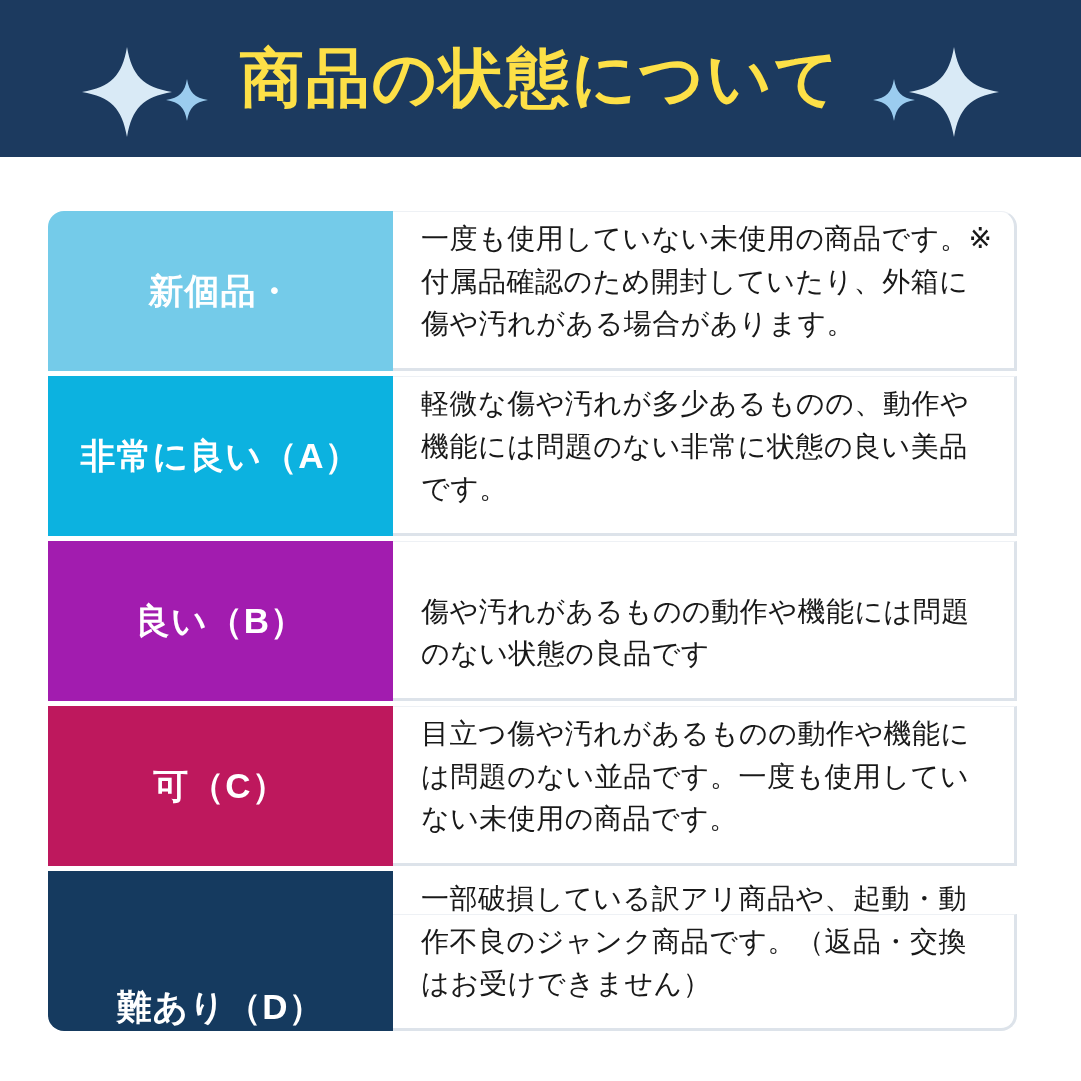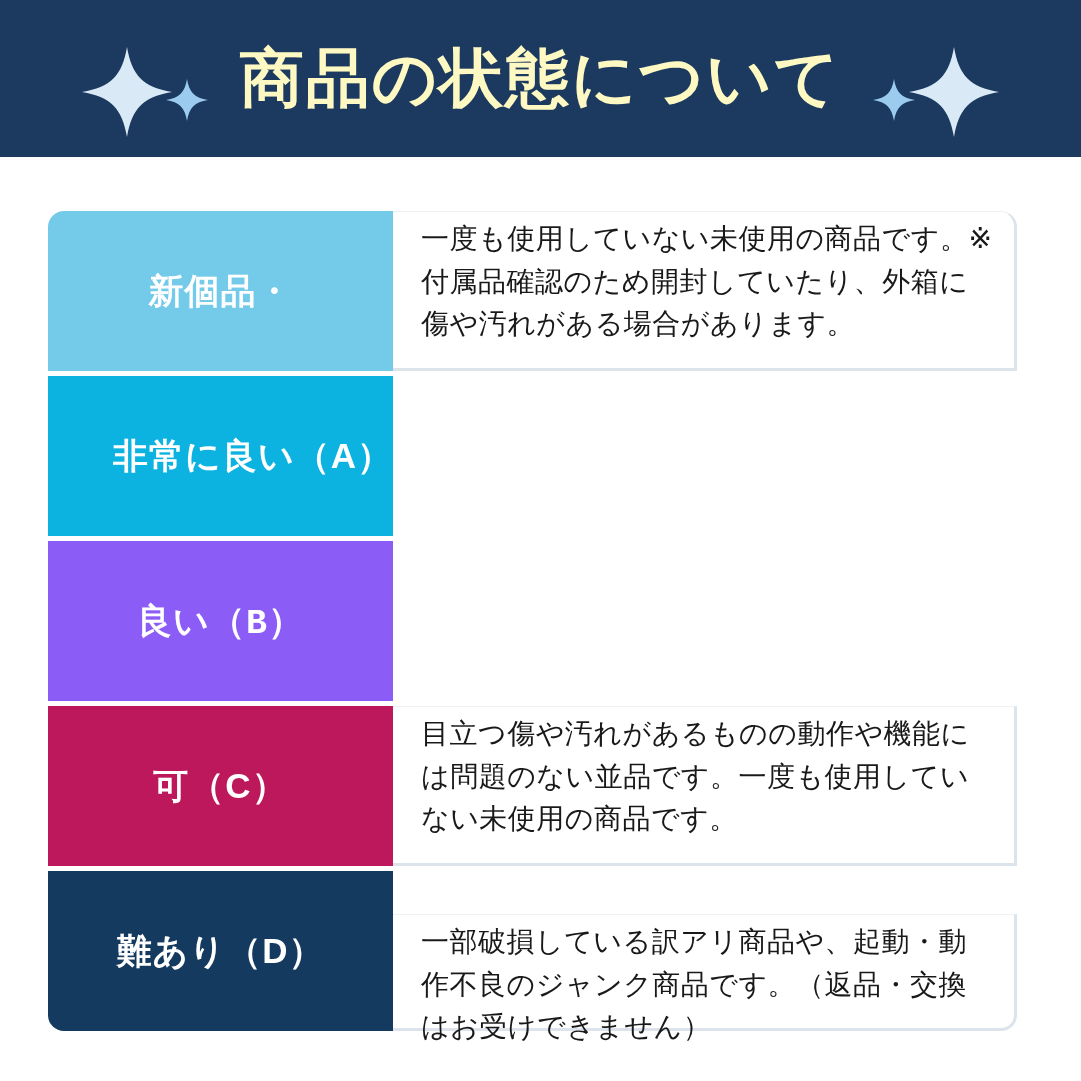--- a/index.html
+++ b/index.html
@@ -17,21 +17,21 @@
     display: flex;
     align-items: center;
     justify-content: center;
     gap: 10px;
   }
   .banner h1 {
     margin: 0 22px;
     font-size: 64px;
     font-weight: 800;
     letter-spacing: 2px;
-    color: #fef9c3;
+    color: #fde047;
     white-space: nowrap;
   }
   .cluster { display: flex; align-items: flex-start; }
   .star { display: block; }
   .star.big   { width: 90px; height: 90px; }
   .star.small { width: 42px; height: 42px; }
   .cluster.left  .star.big   { margin-top: 26px; }
   .cluster.left  .star.small { margin-top: 58px; margin-left: -6px; }
   .cluster.right .star.big   { margin-top: 26px; }
   .cluster.right .star.small { margin-top: 58px; margin-right: -6px; }
@@ -60,34 +60,34 @@
     letter-spacing: 1px;
     text-align: center;
   }
   .desc {
     flex: 1;
     background: #ffffff;
     border-right: 3px solid #dde3ea;
     border-bottom: 3px solid #dde3ea;
     border-top: 1px solid #eef1f5;
     display: flex;
-    align-items: flex-start;
-    padding: 6px 20px 2px 28px;
+    align-items: flex-end;
+    padding: 6px 20px 22px 28px;
     box-sizing: border-box;
   }
   .desc p {
     margin: 0;
     font-size: 28px;
     line-height: 1.52;
     color: #191919;
     letter-spacing: 0.5px;
   }
   .row:first-child .grade { border-top-left-radius: 16px; }
   .row:first-child .desc  { border-top-right-radius: 16px; }
-  .row:last-child  .grade { border-bottom-left-radius: 16px; }
+  .row:last-child  .grade { border-bottom-left-radius: 16px; justify-content: flex-end; }
   .row:last-child  .desc  { border-bottom-right-radius: 16px; margin-top: 43px; }
 </style>
 </head>
 <body>
 
 <div class="page">
 
   <header class="banner" style="background: rgb(28, 58, 95);">
     <span class="cluster left">
       <svg class="star big" viewBox="0 0 100 100" style="color: rgb(217, 234, 246);">
@@ -115,28 +115,34 @@
     <section class="row">
       <div class="grade" style="background: rgb(116, 203, 233);">
         <span>新個品・</span>
       </div>
       <div class="desc">
         <p>一度も使用していない未使用の商品です。※付属品確認のため開封していたり、外箱に傷や汚れがある場合があります。</p>
       </div>
     </section>
 
     <section class="row">
-      <div class="grade" style="background: rgb(12, 178, 224); align-items: flex-end;">
+      <div class="grade" style="background: rgb(12, 178, 224);">
         <span>非常に良い（A）</span>
+      </div>
+      <div class="desc">
+        <p>軽微な傷や汚れが多少あるものの、動作や機能には問題のない非常に状態の良い美品です。</p>
       </div>
     </section>
 
     <section class="row">
-      <div class="grade" style="background: #8b5cf6; font-family: Liberation Mono, monospace;">
+      <div class="grade" style="background: #a21caf;">
         <span>良い（B）</span>
+      </div>
+      <div class="desc">
+        <p>傷や汚れがあるものの動作や機能には問題のない状態の良品です</p>
       </div>
     </section>
 
     <section class="row">
       <div class="grade" style="background: #be185d;">
         <span>可（C）</span>
       </div>
       <div class="desc">
         <p>目立つ傷や汚れがあるものの動作や機能には問題のない並品です。一度も使用していない未使用の商品です。</p>
       </div>

